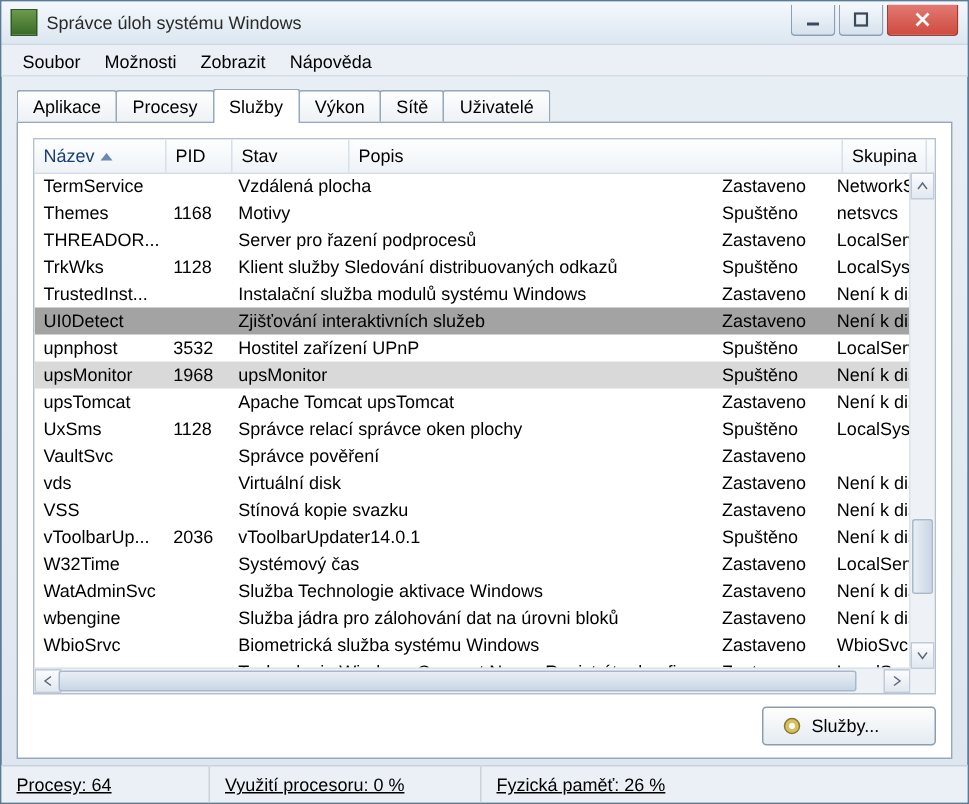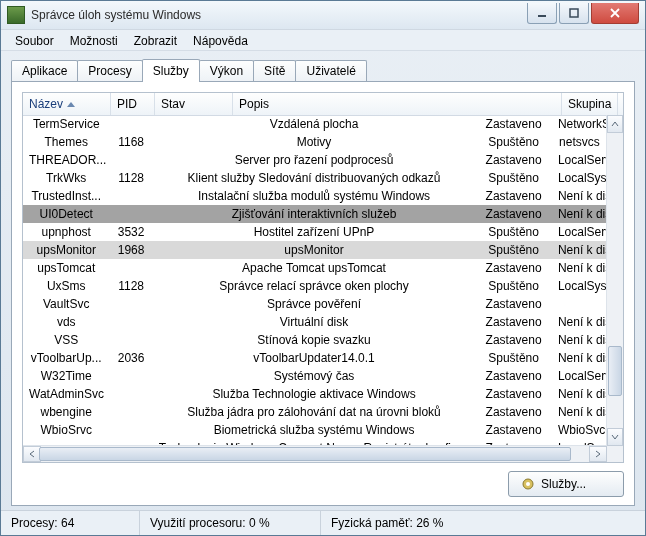--- a/index.html
+++ b/index.html
@@ -11,21 +11,21 @@
   .winbtn{width:28px;height:20px;margin-left:2px;border:1px solid #8aa0b5;border-top:none;border-radius:0 0 3px 3px;background:linear-gradient(#f4f8fc,#d7e2ee);display:flex;align-items:center;justify-content:center;cursor:default;}
   .winbtn.close{width:46px;background:linear-gradient(#e27a73,#cf4b40);border-color:#a33d33;color:#fff;}
   .winbtn svg{pointer-events:none;}
   .menubar{height:20px;display:flex;align-items:flex-end;padding:0 6px;gap:0;border-bottom:1px solid #d5dde6;background:#eaf0f6;}
   .menuitem{padding:2px 8px;cursor:default;}
   .client{flex:1;padding:8px 10px 4px 10px;display:flex;flex-direction:column;}
   .tabs{display:flex;align-items:flex-end;height:22px;}
   .tab{padding:3px 10px;border:1px solid #99a8b8;border-bottom:none;background:linear-gradient(#fdfefe,#eef2f6);margin-right:-1px;border-radius:2px 2px 0 0;position:relative;cursor:default;font-size:12px;}
   .tab.active{background:#fff;z-index:2;padding-top:4px;padding-bottom:4px;top:1px;}
   .tabpanel{flex:1;border:1px solid #99a8b8;background:#fff;display:flex;flex-direction:column;padding:10px 10px 8px 10px;}
-  .listwrap{flex:1;border:1px solid #b5c1ce;position:relative;overflow:hidden;background:#fff;text-align:center;}
+  .listwrap{flex:1;border:1px solid #b5c1ce;position:relative;overflow:hidden;background:#fff;}
   .cols{display:flex;height:22px;border-bottom:1px solid #d2dae4;background:linear-gradient(#fefefe,#eef3f8);}
   .col{border-right:1px solid #d8e0e9;padding:3px 6px;box-sizing:border-box;white-space:nowrap;overflow:hidden;text-overflow:clip;display:flex;align-items:center;}
   .col.sorted{color:#1a3e7a;}
   .col.sorted .sortmark{margin-left:4px;border-left:4px solid transparent;border-right:4px solid transparent;border-bottom:5px solid #6a88b0;}
   .rows{position:absolute;top:22px;left:0;right:16px;bottom:16px;overflow:hidden;}
   .row{display:flex;height:18px;align-items:center;white-space:nowrap;}
   .row.blue{background:#a3a3a3;}
   .row.sel{background:#d9d9d9;}
   .cell{padding:0 6px;box-sizing:border-box;overflow:hidden;text-overflow:clip;}
   .c0{width:88px;} .c1{width:44px;} .c2{width:329px;} .c3{width:78px;} .c4{width:56px;}
@@ -37,21 +37,21 @@
   .hscroll{position:absolute;left:0;right:16px;bottom:0;height:16px;background:#eef1f5;border-top:1px solid #dde3ea;}
   .hscroll .btn{width:16px;height:14px;background:linear-gradient(#fbfcfe,#e1e8f0);border:1px solid #c2ccd8;display:flex;align-items:center;justify-content:center;position:absolute;top:0;}
   .hscroll .btn.left{left:0;} .hscroll .btn.right{right:0;}
   .hscroll .track{position:absolute;left:16px;right:16px;top:1px;bottom:1px;}
   .hscroll .thumb{position:absolute;top:0;bottom:0;background:linear-gradient(#e9eef5,#c9d6e5);border:1px solid #a9b9cb;border-radius:2px;}
   .corner{position:absolute;right:0;bottom:0;width:16px;height:16px;background:#eef1f5;}
   .panelfooter{display:flex;justify-content:flex-end;padding-top:8px;}
   .btn3d{min-width:90px;height:24px;border:1px solid #8c9cab;border-radius:3px;background:linear-gradient(#fefefe,#e4ebf2);display:flex;align-items:center;justify-content:flex-start;padding:0 12px;cursor:default;gap:6px;}
   .btn3d .gear{width:14px;height:14px;display:inline-block;}
   .statusbar{height:24px;display:flex;align-items:center;border-top:1px solid #c9d2dc;background:#eaf0f6;font-size:12px;}
-  .statuscell{padding:0 10px;border-right:1px solid #c9d2dc;height:100%;display:flex;align-items:center;}
+  .statuscell{padding:0 10px;border-right:1px solid #c9d2dc;height:100%;display:flex;align-items:center;text-decoration:underline;}
   .statuscell:first-child{width:118px;}
   .statuscell:nth-child(2){width:160px;}
 </style>
 </head>
 <body>
 
 <div class="window">
 
   <div class="titlebar">
     <span class="icon"></span>

